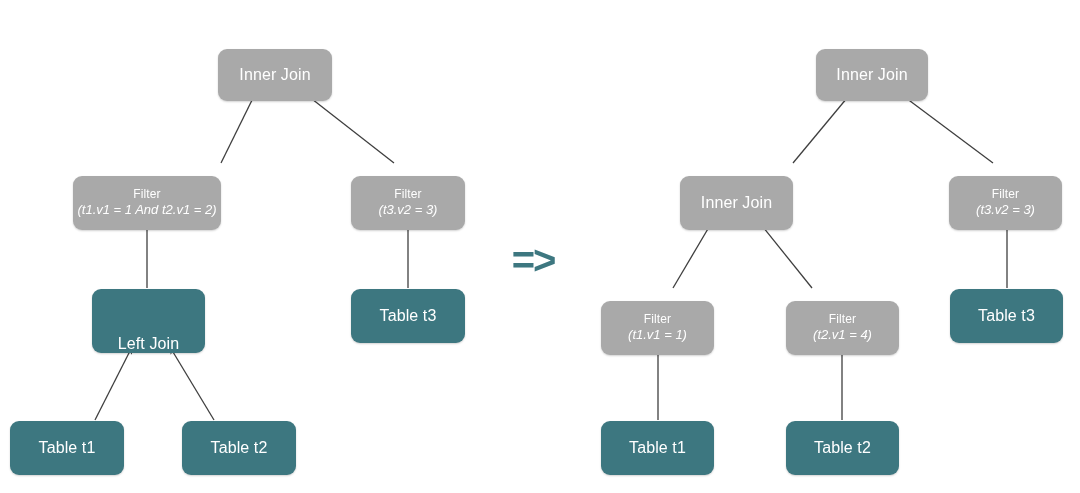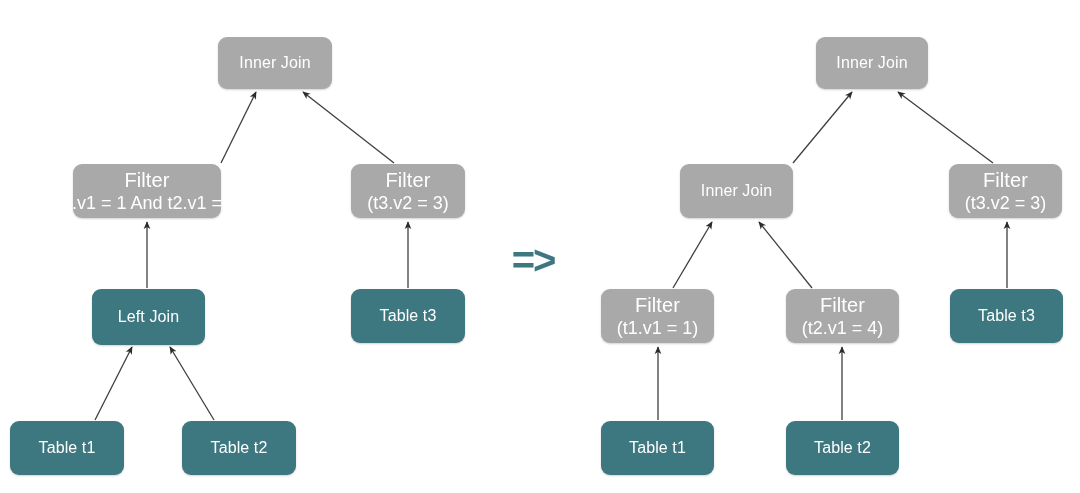--- a/index.html
+++ b/index.html
@@ -33,31 +33,32 @@
     display: flex;
     flex-direction: column;
     align-items: center;
     justify-content: center;
     color: #ffffff;
     text-align: center;
     line-height: 1.12;
     box-shadow: 0 1px 2px rgba(0,0,0,0.18);
     user-select: none;
   }
-  .node.gray  { background: #a9a9a9; }
+  .node.gray  { background: #a9a9a9; margin-top: 12px; }
   .node.teal  { background: #3d7780; }
   .node-title {
-    font-size: 20px;
+    font-size: 12px;
     letter-spacing: 0.1px;
     white-space: nowrap;
   }
   .node-sub {
-    font-size: 18px;
+    font-size: 13px;
     margin-top: 2px;
     white-space: nowrap;
+    font-style: italic;
   }
   .node.single .node-title { font-size: 16px; }
   .arrow-symbol {
     position: absolute;
     display: flex;
     align-items: center;
     justify-content: center;
     color: #3d7780;
     font-size: 40px;
     font-weight: 700;
@@ -99,21 +100,21 @@
         <div class="node-title">Inner Join</div>
       </div>
       <div class="node gray" style="left: 73px; top: 164px; width: 148px; height: 54px;">
         <div class="node-title">Filter</div>
         <div class="node-sub">(t1.v1 = 1 And t2.v1 = 2)</div>
       </div>
       <div class="node gray" style="left: 351px; top: 164px; width: 114px; height: 54px;">
         <div class="node-title">Filter</div>
         <div class="node-sub">(t3.v2 = 3)</div>
       </div>
-      <div class="node teal single" style="left: 92px; top: 289px; width: 113px; height: 56px;">
+      <div class="node teal single" style="left: 92px; top: 289px; width: 113px; height: 64px; justify-content: flex-end;">
         <div class="node-title">Left Join</div>
       </div>
       <div class="node teal single" style="left: 351px; top: 289px; width: 114px; height: 54px;">
         <div class="node-title">Table t3</div>
       </div>
       <div class="node teal single" style="left: 10px; top: 421px; width: 114px; height: 54px;">
         <div class="node-title">Table t1</div>
       </div>
       <div class="node teal single" style="left: 182px; top: 421px; width: 114px; height: 54px;">
         <div class="node-title">Table t2</div>

